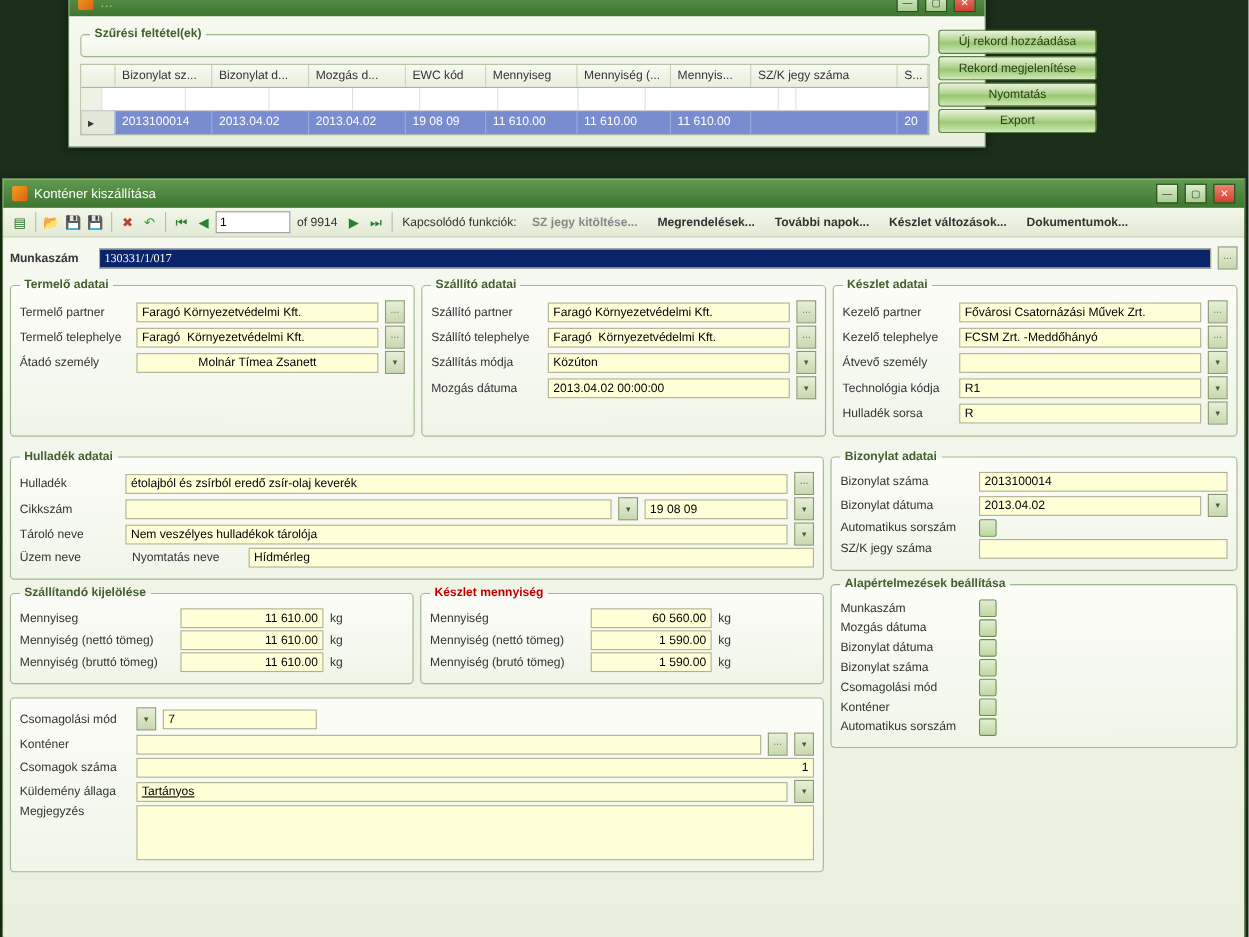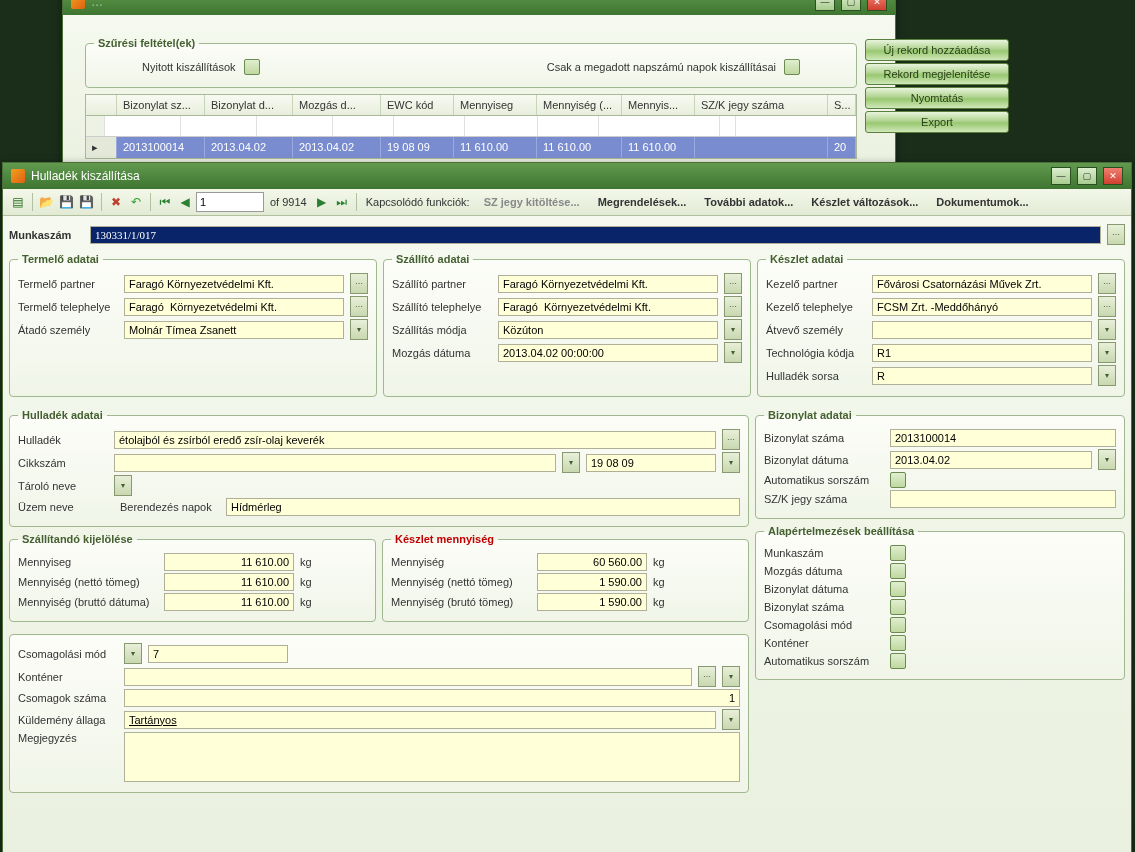--- a/index.html
+++ b/index.html
@@ -44,34 +44,25 @@
 
 <div class="win" style="left:62px;top:-12px;width:832px">
   <div class="titlebar">
     <span class="ico"></span>
     <span style="opacity:.5">…</span>
     <span class="spacer"></span>
     <span class="win-btn">—</span>
     <span class="win-btn">▢</span>
     <span class="win-btn close">✕</span>
   </div>
-  <div class="body" style="padding:22px">
+  <div class="body" style="padding:10px">
     <div style="display:flex;gap:8px">
       <div style="flex:1">
         <fieldset>
           <legend>Szűrési feltétel(ek)</legend>
-          <div style="display:flex;align-items:center;gap:8px;padding:4px 0">
-            <span style="width:40px"></span>
-            <span class="lbl">Nyitott kiszállítások</span>
-            <span class="chk"></span>
-            <span style="flex:1"></span>
-            <span class="lbl">Csak a megadott napszámú napok kiszállításai</span>
-            <span class="chk"></span>
-            <span style="width:40px"></span>
-          </div>
         </fieldset>
         <div class="grid">
           <div class="grid-hdr" id="ghdr">
               <div class="gh" style="width:18px"></div>
               <div class="gh" style="width:75px">Bizonylat sz...</div>
               <div class="gh" style="width:75px">Bizonylat d...</div>
               <div class="gh" style="width:75px">Mozgás d...</div>
               <div class="gh" style="width:60px">EWC kód</div>
               <div class="gh" style="width:70px">Mennyiseg</div>
               <div class="gh" style="width:72px">Mennyiség (...</div>
@@ -111,21 +102,21 @@
         <div class="big-btn">Nyomtatás</div>
         <div class="big-btn">Export</div>
       </div>
     </div>
   </div>
 </div>
 
 <div class="win" style="left:2px;top:162px;width:1128px;height:688px">
   <div class="titlebar">
     <span class="ico"></span>
-    <span>Hulladék kiszállítása</span>
+    <span>Konténer kiszállítása</span>
     <span class="spacer"></span>
     <span class="win-btn">—</span>
     <span class="win-btn">▢</span>
     <span class="win-btn close">✕</span>
   </div>
   <div class="toolbar">
     <span class="tb-ico" style="color:#2a7020">▤</span>
     <span class="tb-sep"></span>
     <span class="tb-ico" style="color:#caa020">📂</span>
     <span class="tb-ico">💾</span>
@@ -137,21 +128,21 @@
     <span class="tb-ico" style="color:#2a8030">⏮</span>
     <span class="tb-ico" style="color:#2a8030">◀</span>
     <input class="pg-inp" value="1" style="">
     <span class="nav-txt">of 9914</span>
     <span class="tb-ico" style="color:#2a8030">▶</span>
     <span class="tb-ico" style="color:#2a8030">⏭</span>
     <span class="tb-sep"></span>
     <span class="nav-txt">Kapcsolódó funkciók:</span>
     <span class="link-fn dis">SZ jegy kitöltése...</span>
     <span class="link-fn">Megrendelések...</span>
-    <span class="link-fn">További adatok...</span>
+    <span class="link-fn">További napok...</span>
     <span class="link-fn">Készlet változások...</span>
     <span class="link-fn">Dokumentumok...</span>
   </div>
 
   <div class="body" style="height:640px;overflow:auto">
     <div class="frow" style="margin-bottom:8px">
       <span class="lbl" style="width:75px;font-weight:bold">Munkaszám</span>
       <input type="text" class="sel" style="flex: 1 1 0%; font-family: Liberation Serif, serif;" value="130331/1/017">
       <span class="dd-btn">⋯</span>
     </div>
@@ -165,21 +156,21 @@
             <input type="text" style="flex: 1 1 0%;" value="Faragó Környezetvédelmi Kft.">
             <span class="dd-btn">⋯</span>
           </div>
         <div class="frow">
             <span class="lbl" style="width:100px">Termelő telephelye</span>
             <input type="text" style="flex: 1 1 0%;" value="Faragó  Környezetvédelmi Kft.">
             <span class="dd-btn">⋯</span>
           </div>
         <div class="frow">
             <span class="lbl" style="width:100px">Átadó személy</span>
-            <input type="text" style="flex: 1 1 0%;" value="Molnár Tímea Zsanett">
+            <input type="text" style="flex: 1 1 0%; text-align: center;" value="Molnár Tímea Zsanett">
             <span class="dd-btn">▾</span>
           </div>
       </fieldset>
 
       <fieldset>
         <legend>Szállító adatai</legend>
         <div class="frow">
             <span class="lbl" style="width:100px">Szállító partner</span>
             <input type="text" style="flex: 1 1 0%;" value="Faragó Környezetvédelmi Kft.">
             <span class="dd-btn">⋯</span>
@@ -242,44 +233,45 @@
             </div>
           <div class="frow">
               <span class="lbl" style="width:90px">Cikkszám</span>
               <input type="text" style="flex: 1 1 0%;" value="">
               <span class="dd-btn">▾</span>
               <input type="text" style="width: 130px;" value="19 08 09">
               <span class="dd-btn">▾</span>
             </div>
           <div class="frow">
               <span class="lbl" style="width:90px">Tároló neve</span>
+              <input type="text" style="flex: 1 1 0%;" value="Nem veszélyes hulladékok tárolója">
               <span class="dd-btn">▾</span>
             </div>
           <div class="frow">
               <span class="lbl" style="width:90px">Üzem neve</span>
-              <span class="lbl" style="width:100px;margin-left:6px">Berendezés napok</span>
+              <span class="lbl" style="width:100px;margin-left:6px">Nyomtatás neve</span>
               <input type="text" style="flex: 1 1 0%;" value="Hídmérleg">
             </div>
         </fieldset>
 
         <div style="display:grid;grid-template-columns:1fr 1fr;gap:6px">
           <fieldset>
             <legend>Szállítandó kijelölése</legend>
             <div class="frow">
                 <span class="lbl" style="width:140px">Mennyiseg</span>
                 <input type="text" class="numr" style="width: 130px;" value="11 610.00">
                 <span class="lbl">kg</span>
               </div>
             <div class="frow">
                 <span class="lbl" style="width:140px">Mennyiség (nettó tömeg)</span>
                 <input type="text" class="numr" style="width: 130px;" value="11 610.00">
                 <span class="lbl">kg</span>
               </div>
             <div class="frow">
-                <span class="lbl" style="width:140px">Mennyiség (bruttó dátuma)</span>
+                <span class="lbl" style="width:140px">Mennyiség (bruttó tömeg)</span>
                 <input type="text" class="numr" style="width: 130px;" value="11 610.00">
                 <span class="lbl">kg</span>
               </div>
           </fieldset>
           <fieldset>
             <legend class="red">Készlet mennyiség</legend>
             <div class="frow">
                 <span class="lbl" style="width:140px">Mennyiség</span>
                 <input type="text" class="numr" style="width: 110px;" value="60 560.00">
                 <span class="lbl">kg</span>

